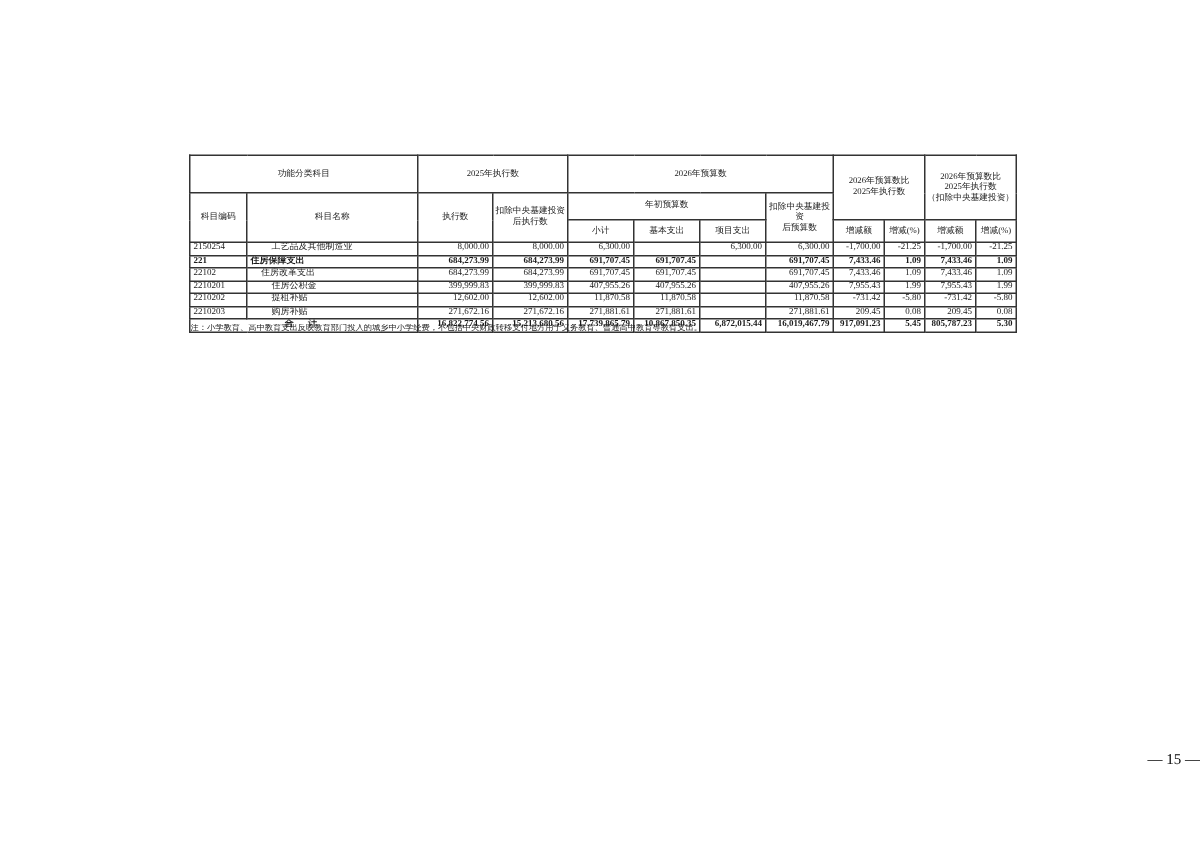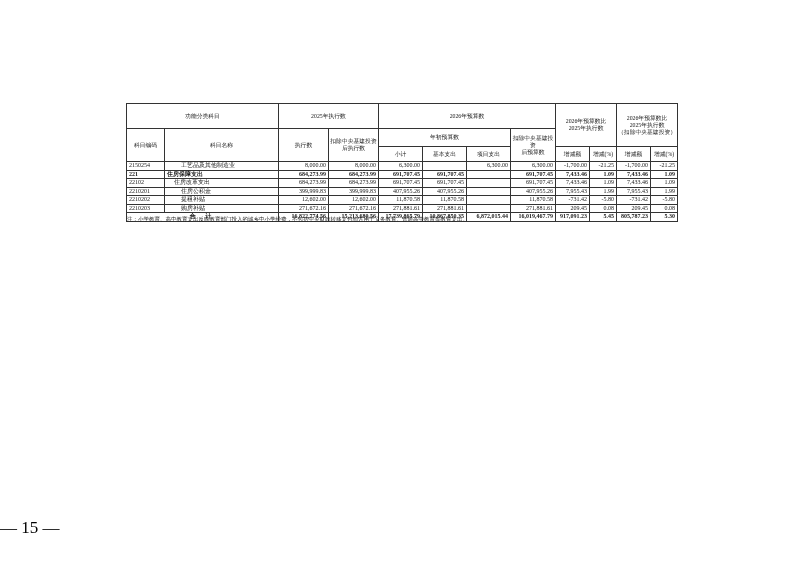--- a/index.html
+++ b/index.html
@@ -47,22 +47,22 @@
   td.ind2{padding-left:16px;}
   tr.bold-row td{font-weight:bold;}
   tr.total-row td{font-weight:bold;}
   td.total-label{text-align:center;letter-spacing:4px;}
   .note{
     position:absolute;left:127px;top:216px;width:540px;
     font-size:5.5px;line-height:7px;color:#222;
     white-space:nowrap;overflow:hidden;
   }
   .page-number{
-    position:absolute;left:0;top:518px;width:800px;
-    text-align:left;font-size:17px;color:#000;
+    position:absolute;left:0;top:501px;width:800px;
+    text-align:right;font-size:10px;color:#000;
     font-family:"Liberation Serif","DejaVu Serif",serif;
   }
 </style>
 </head>
 <body>
 
 <div class="page">
 
   <div class="table-wrap">
     <table>

